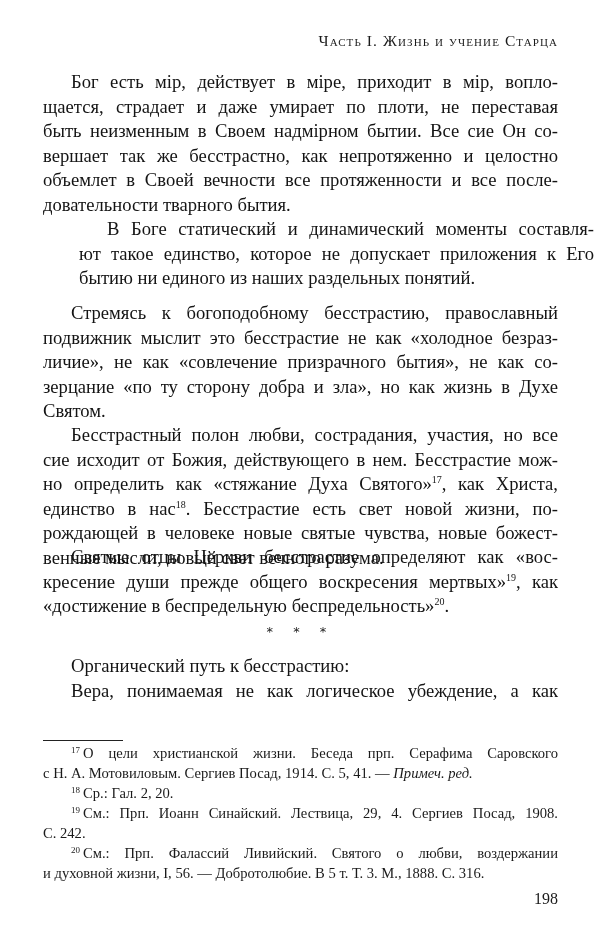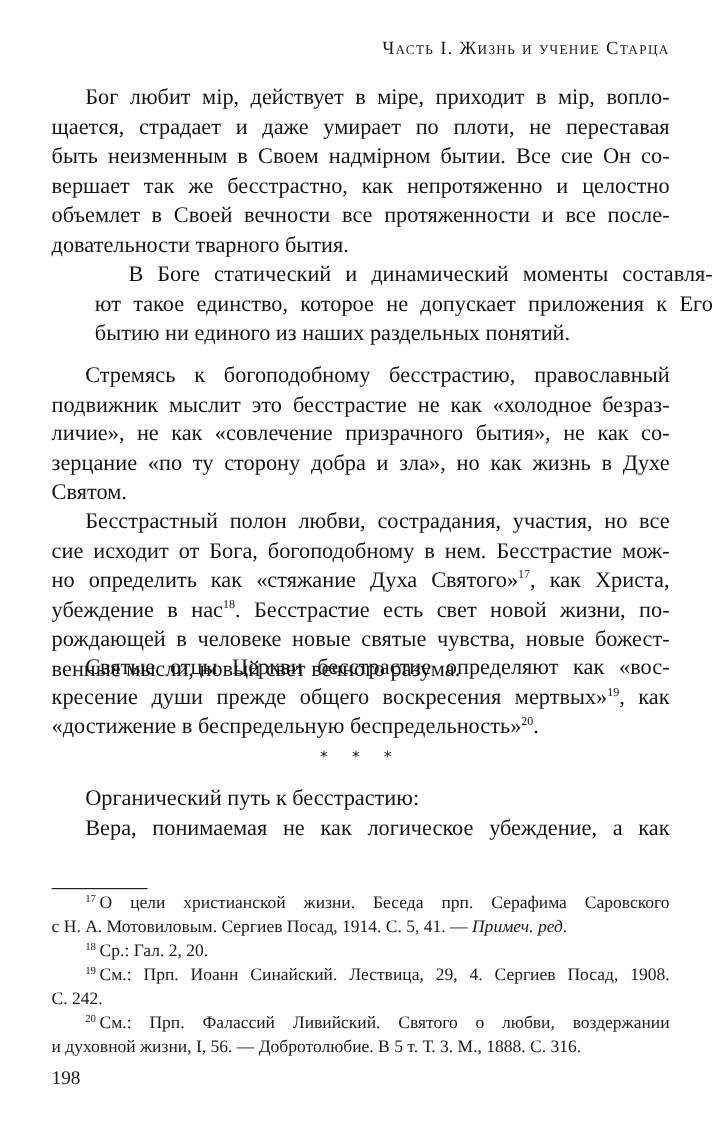--- a/index.html
+++ b/index.html
@@ -104,35 +104,35 @@
     font-size: 9px;
     vertical-align: 5px;
     margin-right: 3px;
   }
   em { font-style: italic; }
   .page-number {
     position: absolute;
     top: 890px;
     left: 0;
     width: 515px;
-    text-align: left;
+    text-align: right;
     font-family: "Liberation Serif", serif;
     font-size: 16px;
     color: #1a1a1a;
   }
 </style>
 </head>
 <body>
 
 <div class="page">
 
   <div class="running-head">Часть I. Жизнь и учение Старца</div>
 
   <div class="body-text" style="top:70px;">
-    <span class="line indent">Бог любит міp, действует в міре, приходит в міp, вопло-</span>
+    <span class="line indent">Бог есть міp, действует в міре, приходит в міp, вопло-</span>
     <span class="line">щается, страдает и даже умирает по плоти, не переставая</span>
     <span class="line">быть неизменным в Своем надмірном бытии. Все сие Он со-</span>
     <span class="line">вершает так же бесстрастно, как непротяженно и целостно</span>
     <span class="line">объемлет в Своей вечности все протяженности и все после-</span>
     <span class="line last">довательности тварного бытия.</span>
   </div>
 
   <div class="body-text" style="top:217px;margin-left:36px;">
     <span class="line indent">В Боге статический и динамический моменты составля-</span>
     <span class="line">ют такое единство, которое не допускает приложения к Его</span>
@@ -142,23 +142,23 @@
   <div class="body-text" style="top:301px;">
     <span class="line indent">Стремясь к богоподобному бесстрастию, православный</span>
     <span class="line">подвижник мыслит это бесстрастие не как «холодное безраз-</span>
     <span class="line">личие», не как «совлечение призрачного бытия», не как со-</span>
     <span class="line">зерцание «по ту сторону добра и зла», но как жизнь в Духе</span>
     <span class="line last">Святом.</span>
   </div>
 
   <div class="body-text" style="top:423px;">
     <span class="line indent">Бесстрастный полон любви, сострадания, участия, но все</span>
-    <span class="line">сие исходит от Бога, богоподобному в нем. Бесстрастие мож-</span>
+    <span class="line">сие исходит от Божия, действующего в нем. Бесстрастие мож-</span>
     <span class="line"><span>но определить как «стяжание Духа Святого»</span><sup>17</sup><span>, как Христа,</span></span>
-    <span class="line"><span>убеждение в нас</span><sup>18</sup><span>. Бесстрастие есть свет новой жизни, по-</span></span>
+    <span class="line"><span>единство в нас</span><sup>18</sup><span>. Бесстрастие есть свет новой жизни, по-</span></span>
     <span class="line">рождающей в человеке новые святые чувства, новые божест-</span>
     <span class="line last">венные мысли, новый свет вечного разума.</span>
   </div>
 
   <div class="body-text" style="top:545px;">
     <span class="line indent">Святые отцы Церкви бесстрастие определяют как «вос-</span>
     <span class="line"><span>кресение души прежде общего воскресения мертвых»</span><sup>19</sup><span>, как</span></span>
     <span class="line last"><span>«достижение в беспредельную беспредельность»</span><sup>20</sup><span>.</span></span>
   </div>
 

